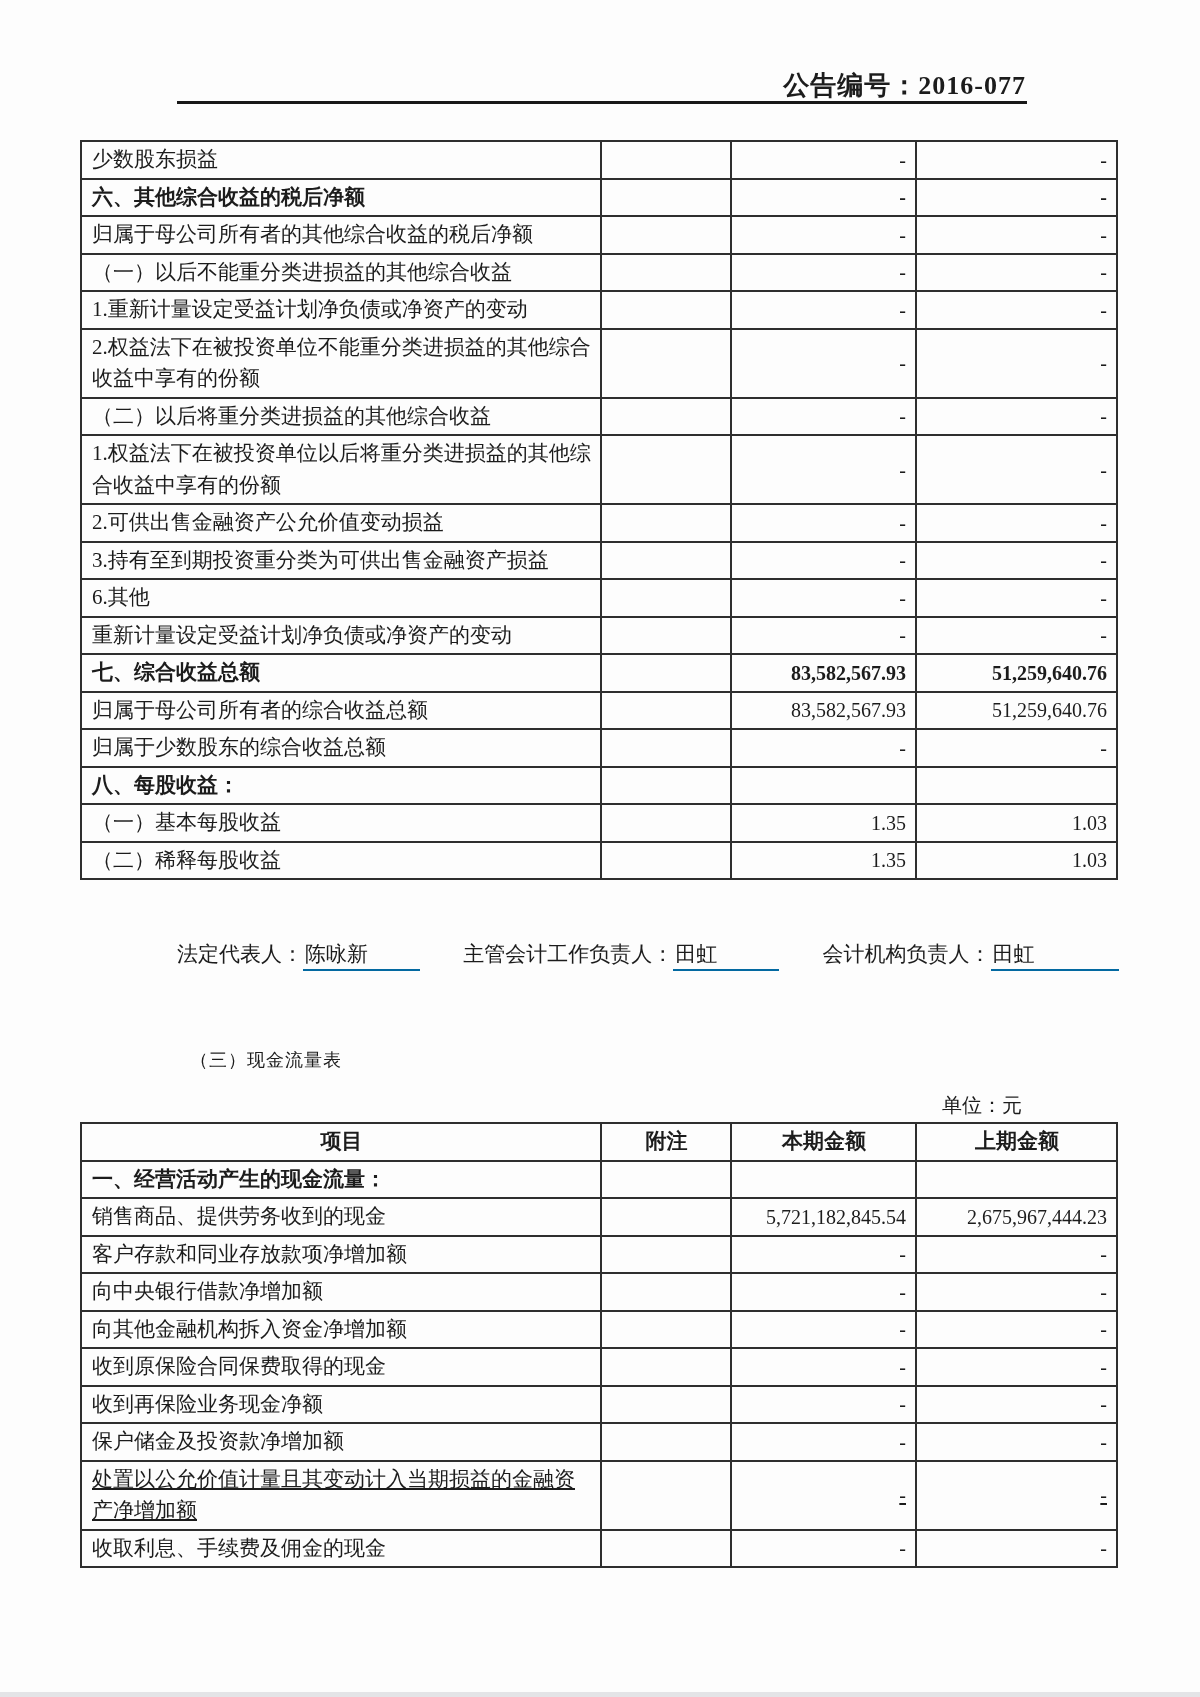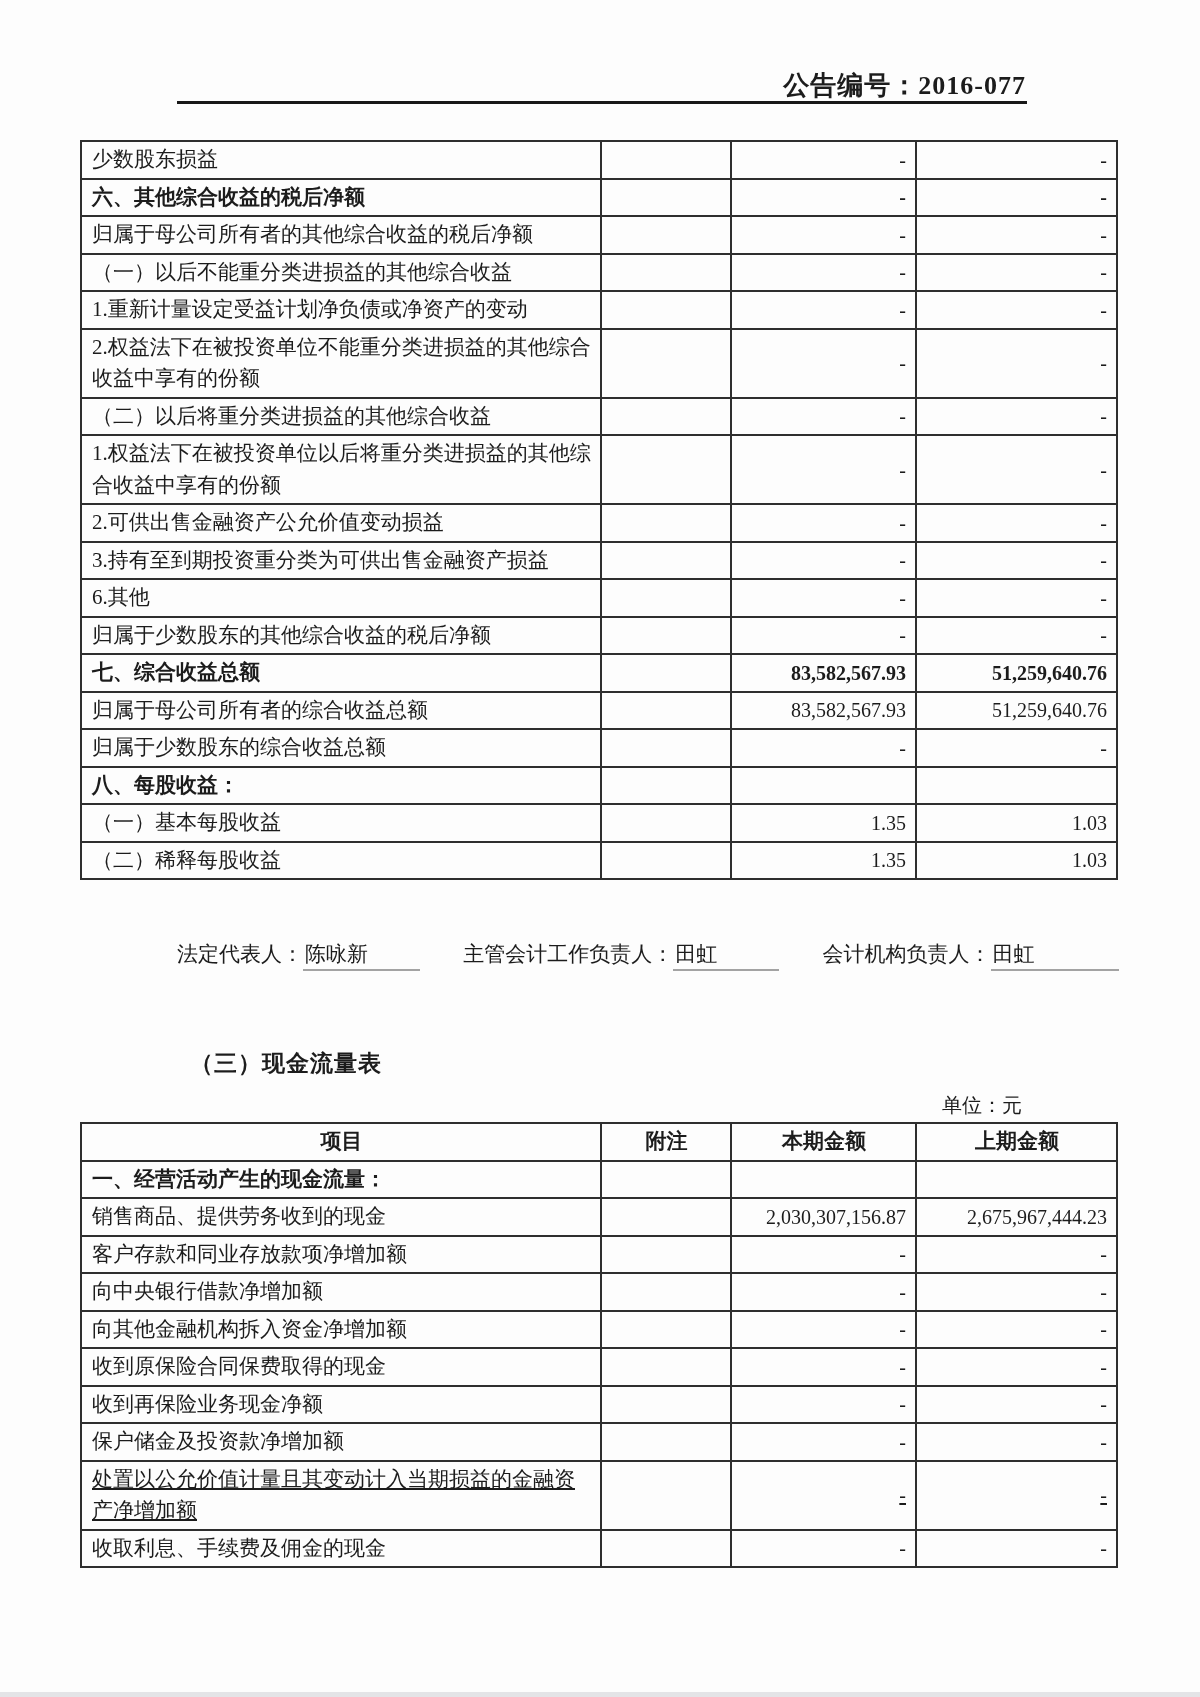--- a/index.html
+++ b/index.html
@@ -38,27 +38,27 @@
   .fin tr.tall { height:62px; }
   #cashflow-table tr.tall { height:66px;text-decoration:underline; }
   .fin td.num { text-align:right; font-size:20px; }
   .fin tr.bold td { font-weight:bold; }
   .fin th { text-align:center; font-weight:bold; font-size:21px; }
   .signature {
     position:absolute; left:177px; top:940px;
     font-size:21px; white-space:nowrap;
   }
   .sig-group { margin-right:38px; }
-  .sig-name { border-bottom:2px solid #a3a3a3; padding:0 0 1px 2px; display:inline-block; }
+  .sig-name { border-bottom:2px solid #0369a1; padding:0 0 1px 2px; display:inline-block; }
   .sig-pad-a { padding-right:52px; }
   .sig-pad-b { padding-right:62px; }
   .sig-pad-c { padding-right:84px; }
   .section-title {
     position:absolute; left:190px; top:1048px;
-    font-size:23px; font-weight:bold; letter-spacing:1px;text-align:center;
+    font-size:18px; font-weight:normal; letter-spacing:1px;text-align:center;
   }
   .unit-label {
     position:absolute; right:178px; top:1092px; font-size:20px;
   }
   .bottom-edge {
     position:absolute; left:0; bottom:0; width:100%; height:5px;
     background:#e4e4e7;
   }
 </style>
 </head>
@@ -135,21 +135,21 @@
       <td class="num">-</td>
       <td class="num">-</td>
     </tr>
     <tr>
       <td>6.其他</td>
       <td></td>
       <td class="num">-</td>
       <td class="num">-</td>
     </tr>
     <tr>
-      <td>归属于少数股东的其他综合收益的税后净额</td>
+      <td>重新计量设定受益计划净负债或净资产的变动</td>
       <td></td>
       <td class="num">-</td>
       <td class="num">-</td>
     </tr>
     <tr class="bold">
       <td>七、综合收益总额</td>
       <td></td>
       <td class="num">83,582,567.93</td>
       <td class="num">51,259,640.76</td>
     </tr>
@@ -211,21 +211,21 @@
     </tr>
     <tr class="bold">
       <td>一、经营活动产生的现金流量：</td>
       <td></td>
       <td class="num"></td>
       <td class="num"></td>
     </tr>
     <tr>
       <td>销售商品、提供劳务收到的现金</td>
       <td></td>
-      <td class="num">2,030,307,156.87</td>
+      <td class="num">5,721,182,845.54</td>
       <td class="num">2,675,967,444.23</td>
     </tr>
     <tr>
       <td>客户存款和同业存放款项净增加额</td>
       <td></td>
       <td class="num">-</td>
       <td class="num">-</td>
     </tr>
     <tr>
       <td>向中央银行借款净增加额</td>

